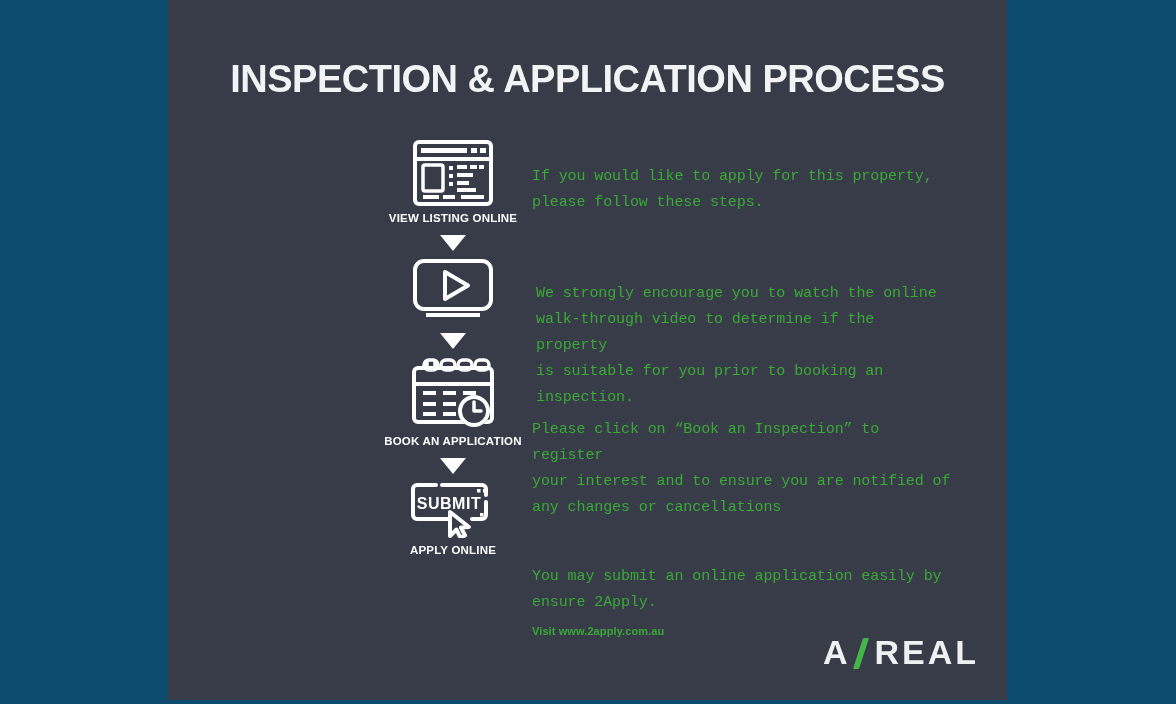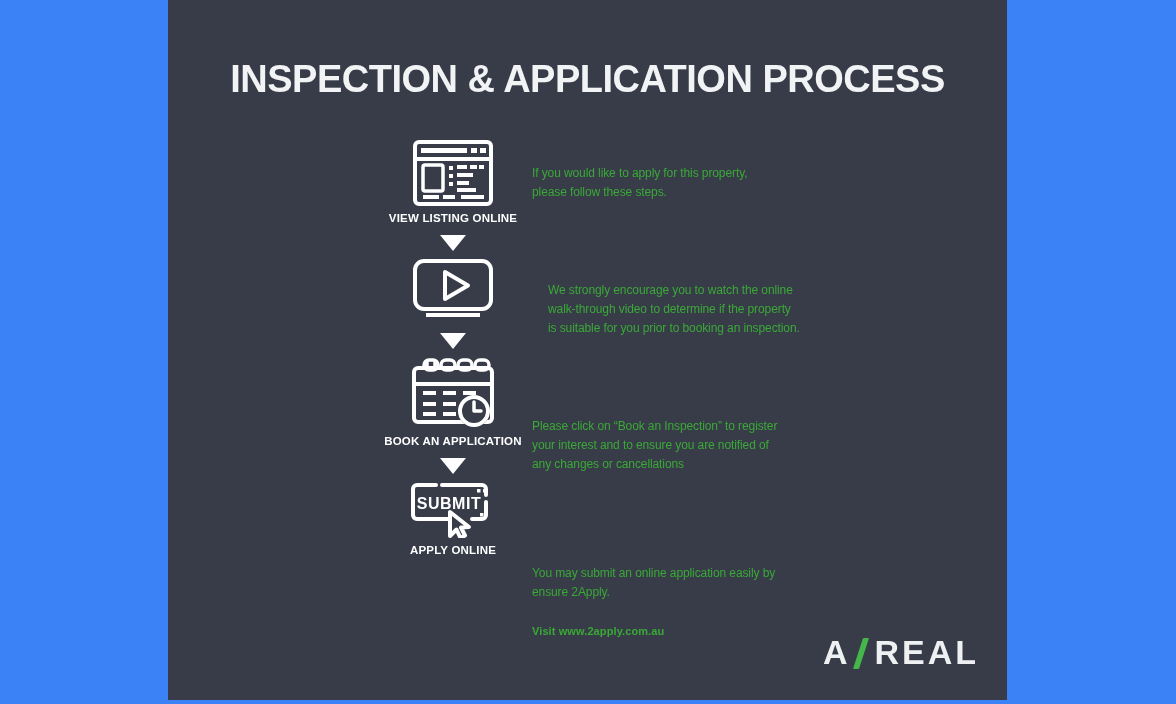--- a/index.html
+++ b/index.html
@@ -2,21 +2,21 @@
 <html><head>
 <meta charset="utf-8">
 <style>
   * { margin:0; padding:0; box-sizing:border-box; }
   html, body {
     width:1176px; height:704px;
     background:#22262f;
     font-family:"Liberation Sans", sans-serif;
     overflow:hidden;
   }
-  #stage { position:relative; width:1176px; height:704px; background:#3b82f6; }
+  #stage { position:relative; width:1176px; height:704px; background:#0c4a6e; }
 
   .panel {
     position:absolute;
     left:168px; top:0; width:839px; height:700px;
     background:#373c48;
   }
 
   .page-title {
     position:absolute;
     left:0; top:58px; width:839px;
@@ -47,27 +47,28 @@
     margin:10px auto 8px auto;
     border-left:13px solid transparent;
     border-right:13px solid transparent;
     border-top:16px solid #ffffff;
   }
 
   
   .notes { position:absolute; left:364px; top:160px; width:420px; }
   .note {
     color:#3aa936;
-    font-size:12px;
-    line-height:19px;
+    font-size:15px;
+    line-height:26px;
     letter-spacing:-0.1px;
     white-space:pre-line;
+    font-family:Liberation Mono, monospace;
   }
   .note.n1 { position:absolute; top:4px; left:0; }
-  .note.n2 { position:absolute; top:121px; left:16px; }
+  .note.n2 { position:absolute; top:121px; left:4px; }
   .note.n3 { position:absolute; top:257px; left:0; }
   .note.n4 { position:absolute; top:404px; left:0; }
   .visit {
     position:absolute; top:465px; left:0;
     color:#3aa936;
     font-size:11px;
     font-weight:bold;
     letter-spacing:0.1px;
     text-align:center;
   }

